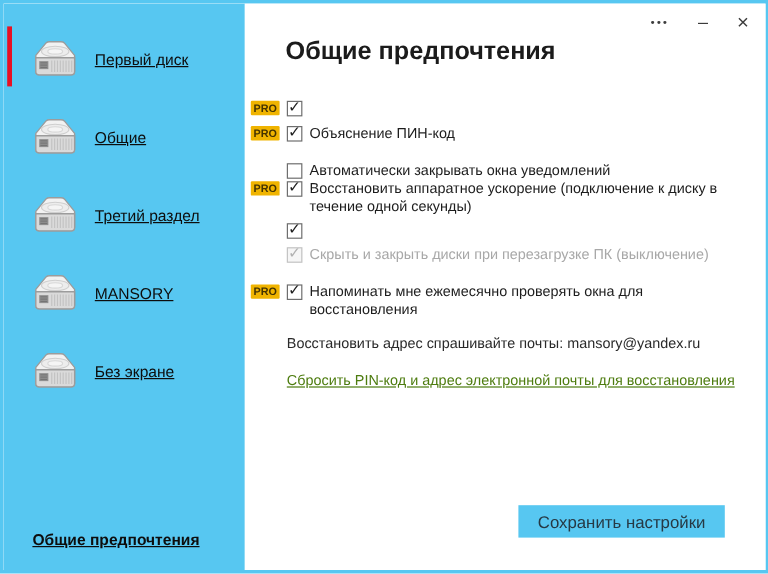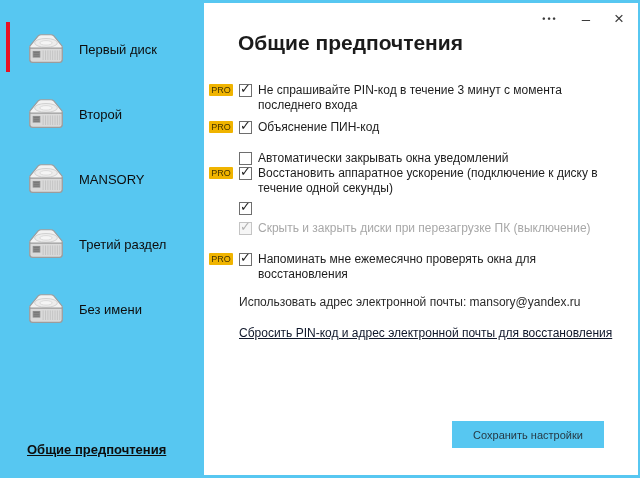--- a/index.html
+++ b/index.html
@@ -25,21 +25,21 @@
     display:flex; align-items:center;
     padding-left:20px; cursor:pointer;
   }
   .side-item.selected::before {
     content:""; position:absolute; left:3px; top:5px;
     width:4px; height:50px; background:var(--selection,#e81123);
   }
   .disk-icon { width:46px; height:38px; flex:0 0 auto; }
   .side-label {
     margin-left:10px; font-size:13px; color:#0d0d0d;
-    cursor:pointer;
+    text-decoration:underline; cursor:pointer;
   }
   .side-footer {
     position:absolute; left:24px; bottom:18px;
     font-size:13px; font-weight:bold; color:#0d0d0d;
     text-decoration:underline; cursor:pointer;
   }
 
   
   .main { position:absolute; left:201px; top:0; right:0; bottom:0; background:#fff; }
 
@@ -67,21 +67,21 @@
   .opt-row:nth-of-type(2){ margin-bottom:16px; }
   .opt-row:nth-of-type(3){ }
   .opt-row:nth-of-type(4){ margin-bottom:5px; }
   .opt-row:nth-of-type(5){ margin-bottom:6px; }
   .opt-row:nth-of-type(6){ margin-bottom:16px; }
 
   .pro-badge {
     visibility:hidden;
     width:24px; flex:0 0 auto; margin-right:6px; margin-top:1px;
     background:var(--pro_badge_bg,#f0b400); color:#443300;
-    font-size:9px; font-weight:normal; text-align:center;
+    font-size:9px; font-weight:bold; text-align:center;
     line-height:12px; border-radius:1px;
   }
   .opt-row.pro .pro-badge { visibility:visible; }
 
   .checkbox {
     position:relative; flex:0 0 auto;
     width:13px; height:13px; margin-top:1px;
     border:1px solid #6e6e6e; background:#fff; cursor:pointer;
   }
   .opt-row.checked .checkbox::after {
@@ -95,29 +95,29 @@
   .opt-label {
     margin-left:6px; max-width:345px;
     font-size:12px; color:#1d1d1d; line-height:15px;
   }
 
   .email-line {
     margin:13px 0 0 35px; font-size:12px; color:#2a2a2a;
   }
   .reset-link {
     display:inline-block; margin:17px 0 0 35px;
-    font-size:12px; color:#0f172a; text-decoration:underline; cursor:pointer;
+    font-size:12px; color:#4d7c0f; text-decoration:underline; cursor:pointer;
   }
 
   .save-btn {
     position:absolute; right:34px; bottom:27px;
-    width:152px; height:27px;
+    width:172px; height:27px;
     background:var(--accent,#57c7f1); border:none; border-radius:0;
     font-family:"Liberation Sans", sans-serif;
-    font-size:11px; color:#263944; cursor:pointer;
+    font-size:14px; color:#263944; cursor:pointer;
   }
 </style>
 </head>
 <body>
 
 <div class="window">
 
   <aside class="sidebar">
 
       <div class="side-item selected">
@@ -140,21 +140,36 @@
           <svg viewBox="0 0 48 40" width="46" height="38">
             <path d="M7 16 L16 5 Q17 4 19 4 L29 4 Q31 4 32 5 L41 16 L41 30 Q41 33 38 33 L10 33 Q7 33 7 30 Z" fill="#f2f2f2" stroke="#9c9c9c" stroke-width="1.2"></path>
             <ellipse cx="24" cy="12.5" rx="12" ry="4.6" fill="#ededed" stroke="#cfcfcf"></ellipse>
             <ellipse cx="24" cy="12.5" rx="6.5" ry="2.4" fill="#f5f5f5" stroke="#d8d8d8"></ellipse>
             <path d="M7 18 L41 18 L41 30 Q41 33 38 33 L10 33 Q7 33 7 30 Z" fill="#dadada" stroke="#9c9c9c" stroke-width="1.2"></path>
             <rect x="10" y="21" width="8" height="7" fill="#8f8f8f"></rect>
             <path d="M11 22.5 h6 M11 24.5 h6 M11 26.5 h6" stroke="#6f6f6f" stroke-width="0.8"></path>
             <path d="M21 20.5 v10 M23.5 20.5 v10 M26 20.5 v10 M28.5 20.5 v10 M31 20.5 v10 M33.5 20.5 v10 M36 20.5 v10 M38.5 20.5 v10" stroke="#c2c2c2" stroke-width="1"></path>
           </svg>
         </span>
-        <a class="side-label">Второй</a>
+        <a class="side-label">Общие</a>
+      </div>
+
+      <div class="side-item">
+        <span class="disk-icon">
+          <svg viewBox="0 0 48 40" width="46" height="38">
+            <path d="M7 16 L16 5 Q17 4 19 4 L29 4 Q31 4 32 5 L41 16 L41 30 Q41 33 38 33 L10 33 Q7 33 7 30 Z" fill="#f2f2f2" stroke="#9c9c9c" stroke-width="1.2"></path>
+            <ellipse cx="24" cy="12.5" rx="12" ry="4.6" fill="#ededed" stroke="#cfcfcf"></ellipse>
+            <ellipse cx="24" cy="12.5" rx="6.5" ry="2.4" fill="#f5f5f5" stroke="#d8d8d8"></ellipse>
+            <path d="M7 18 L41 18 L41 30 Q41 33 38 33 L10 33 Q7 33 7 30 Z" fill="#dadada" stroke="#9c9c9c" stroke-width="1.2"></path>
+            <rect x="10" y="21" width="8" height="7" fill="#8f8f8f"></rect>
+            <path d="M11 22.5 h6 M11 24.5 h6 M11 26.5 h6" stroke="#6f6f6f" stroke-width="0.8"></path>
+            <path d="M21 20.5 v10 M23.5 20.5 v10 M26 20.5 v10 M28.5 20.5 v10 M31 20.5 v10 M33.5 20.5 v10 M36 20.5 v10 M38.5 20.5 v10" stroke="#c2c2c2" stroke-width="1"></path>
+          </svg>
+        </span>
+        <a class="side-label">Третий раздел</a>
       </div>
 
       <div class="side-item">
         <span class="disk-icon">
           <svg viewBox="0 0 48 40" width="46" height="38">
             <path d="M7 16 L16 5 Q17 4 19 4 L29 4 Q31 4 32 5 L41 16 L41 30 Q41 33 38 33 L10 33 Q7 33 7 30 Z" fill="#f2f2f2" stroke="#9c9c9c" stroke-width="1.2"></path>
             <ellipse cx="24" cy="12.5" rx="12" ry="4.6" fill="#ededed" stroke="#cfcfcf"></ellipse>
             <ellipse cx="24" cy="12.5" rx="6.5" ry="2.4" fill="#f5f5f5" stroke="#d8d8d8"></ellipse>
             <path d="M7 18 L41 18 L41 30 Q41 33 38 33 L10 33 Q7 33 7 30 Z" fill="#dadada" stroke="#9c9c9c" stroke-width="1.2"></path>
             <rect x="10" y="21" width="8" height="7" fill="#8f8f8f"></rect>
@@ -170,57 +185,41 @@
           <svg viewBox="0 0 48 40" width="46" height="38">
             <path d="M7 16 L16 5 Q17 4 19 4 L29 4 Q31 4 32 5 L41 16 L41 30 Q41 33 38 33 L10 33 Q7 33 7 30 Z" fill="#f2f2f2" stroke="#9c9c9c" stroke-width="1.2"></path>
             <ellipse cx="24" cy="12.5" rx="12" ry="4.6" fill="#ededed" stroke="#cfcfcf"></ellipse>
             <ellipse cx="24" cy="12.5" rx="6.5" ry="2.4" fill="#f5f5f5" stroke="#d8d8d8"></ellipse>
             <path d="M7 18 L41 18 L41 30 Q41 33 38 33 L10 33 Q7 33 7 30 Z" fill="#dadada" stroke="#9c9c9c" stroke-width="1.2"></path>
             <rect x="10" y="21" width="8" height="7" fill="#8f8f8f"></rect>
             <path d="M11 22.5 h6 M11 24.5 h6 M11 26.5 h6" stroke="#6f6f6f" stroke-width="0.8"></path>
             <path d="M21 20.5 v10 M23.5 20.5 v10 M26 20.5 v10 M28.5 20.5 v10 M31 20.5 v10 M33.5 20.5 v10 M36 20.5 v10 M38.5 20.5 v10" stroke="#c2c2c2" stroke-width="1"></path>
           </svg>
         </span>
-        <a class="side-label">Третий раздел</a>
-      </div>
-
-      <div class="side-item">
-        <span class="disk-icon">
-          <svg viewBox="0 0 48 40" width="46" height="38">
-            <path d="M7 16 L16 5 Q17 4 19 4 L29 4 Q31 4 32 5 L41 16 L41 30 Q41 33 38 33 L10 33 Q7 33 7 30 Z" fill="#f2f2f2" stroke="#9c9c9c" stroke-width="1.2"></path>
-            <ellipse cx="24" cy="12.5" rx="12" ry="4.6" fill="#ededed" stroke="#cfcfcf"></ellipse>
-            <ellipse cx="24" cy="12.5" rx="6.5" ry="2.4" fill="#f5f5f5" stroke="#d8d8d8"></ellipse>
-            <path d="M7 18 L41 18 L41 30 Q41 33 38 33 L10 33 Q7 33 7 30 Z" fill="#dadada" stroke="#9c9c9c" stroke-width="1.2"></path>
-            <rect x="10" y="21" width="8" height="7" fill="#8f8f8f"></rect>
-            <path d="M11 22.5 h6 M11 24.5 h6 M11 26.5 h6" stroke="#6f6f6f" stroke-width="0.8"></path>
-            <path d="M21 20.5 v10 M23.5 20.5 v10 M26 20.5 v10 M28.5 20.5 v10 M31 20.5 v10 M33.5 20.5 v10 M36 20.5 v10 M38.5 20.5 v10" stroke="#c2c2c2" stroke-width="1"></path>
-          </svg>
-        </span>
-        <a class="side-label">Без имени</a>
+        <a class="side-label">Без экране</a>
       </div>
 
     <a class="side-footer">Общие предпочтения</a>
   </aside>
 
   <main class="main">
 
     <div class="controls">
       <span class="ctl-menu">•••</span>
       <span class="ctl-min">–</span>
       <span class="ctl-close">×</span>
     </div>
 
     <h1 class="page-title">Общие предпочтения</h1>
 
     <div class="options">
 
         <div class="opt-row pro checked">
           <span class="pro-badge">PRO</span>
           <span class="checkbox"></span>
-          <span class="opt-label">Не спрашивайте PIN-код в течение 3 минут с момента последнего входа</span>
         </div>
 
         <div class="opt-row pro checked">
           <span class="pro-badge">PRO</span>
           <span class="checkbox"></span>
           <span class="opt-label">Объяснение ПИН-код</span>
         </div>
 
         <div class="opt-row">
           <span class="pro-badge">PRO</span>
@@ -246,19 +245,19 @@
         </div>
 
         <div class="opt-row pro checked">
           <span class="pro-badge">PRO</span>
           <span class="checkbox"></span>
           <span class="opt-label">Напоминать мне ежемесячно проверять окна для восстановления</span>
         </div>
 
     </div>
 
-    <p class="email-line">Использовать адрес электронной почты: mansory@yandex.ru</p>
+    <p class="email-line">Восстановить адрес спрашивайте почты: mansory@yandex.ru</p>
     <a class="reset-link">Сбросить PIN-код и адрес электронной почты для восстановления</a>
 
     <button class="save-btn">Сохранить настройки</button>
   </main>
 
 </div>
 
 </body></html>

